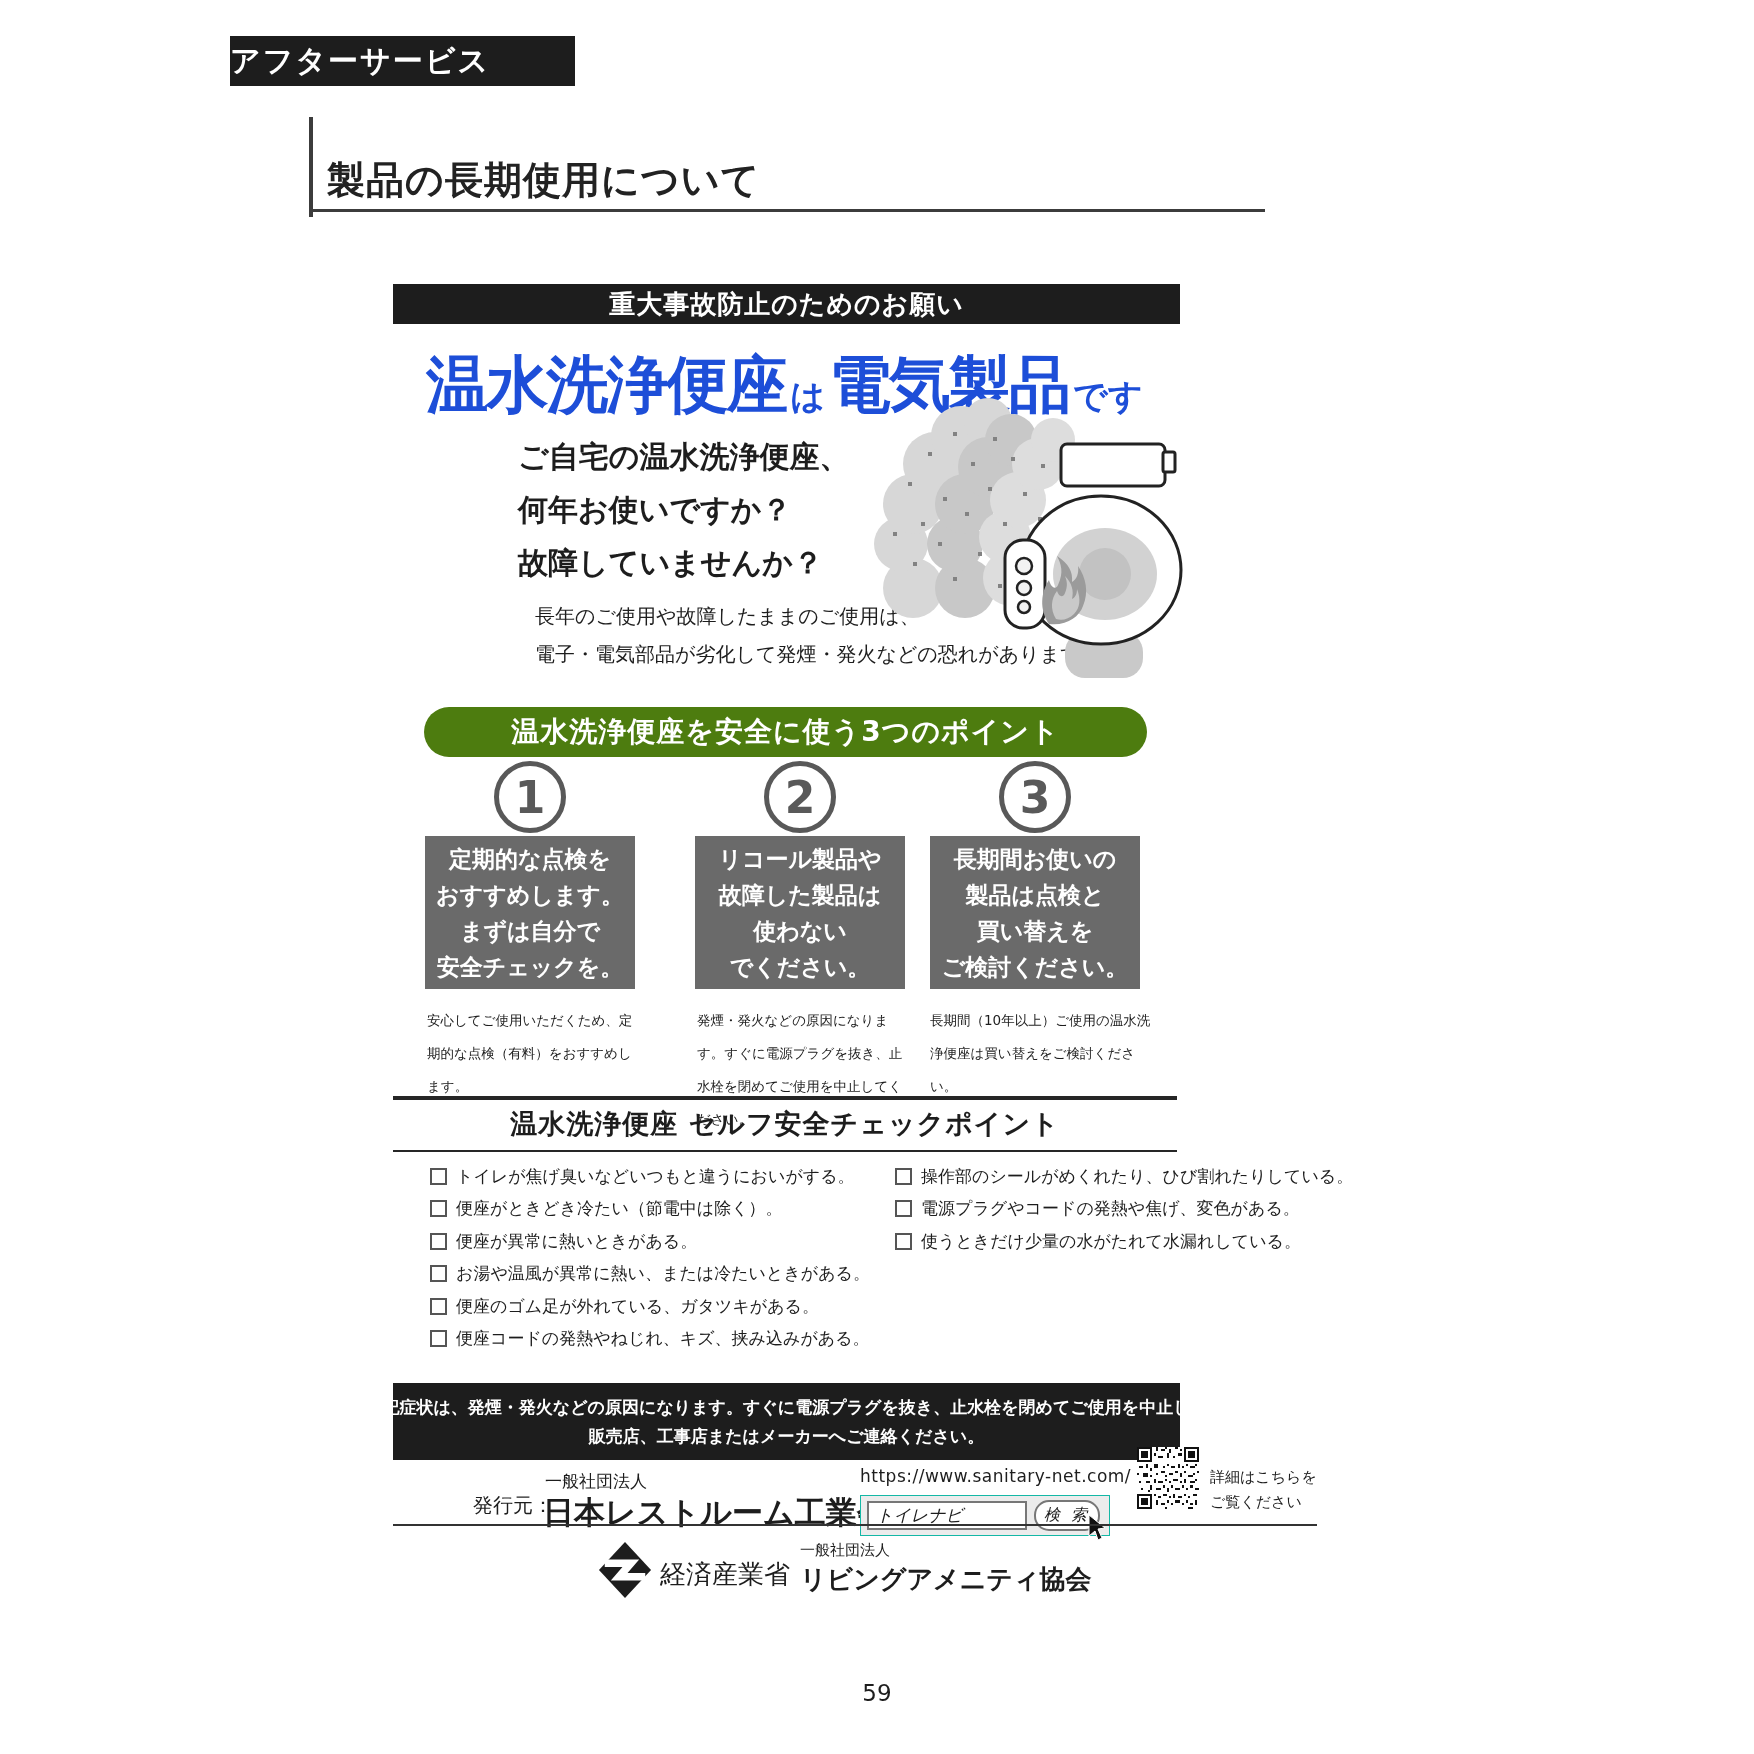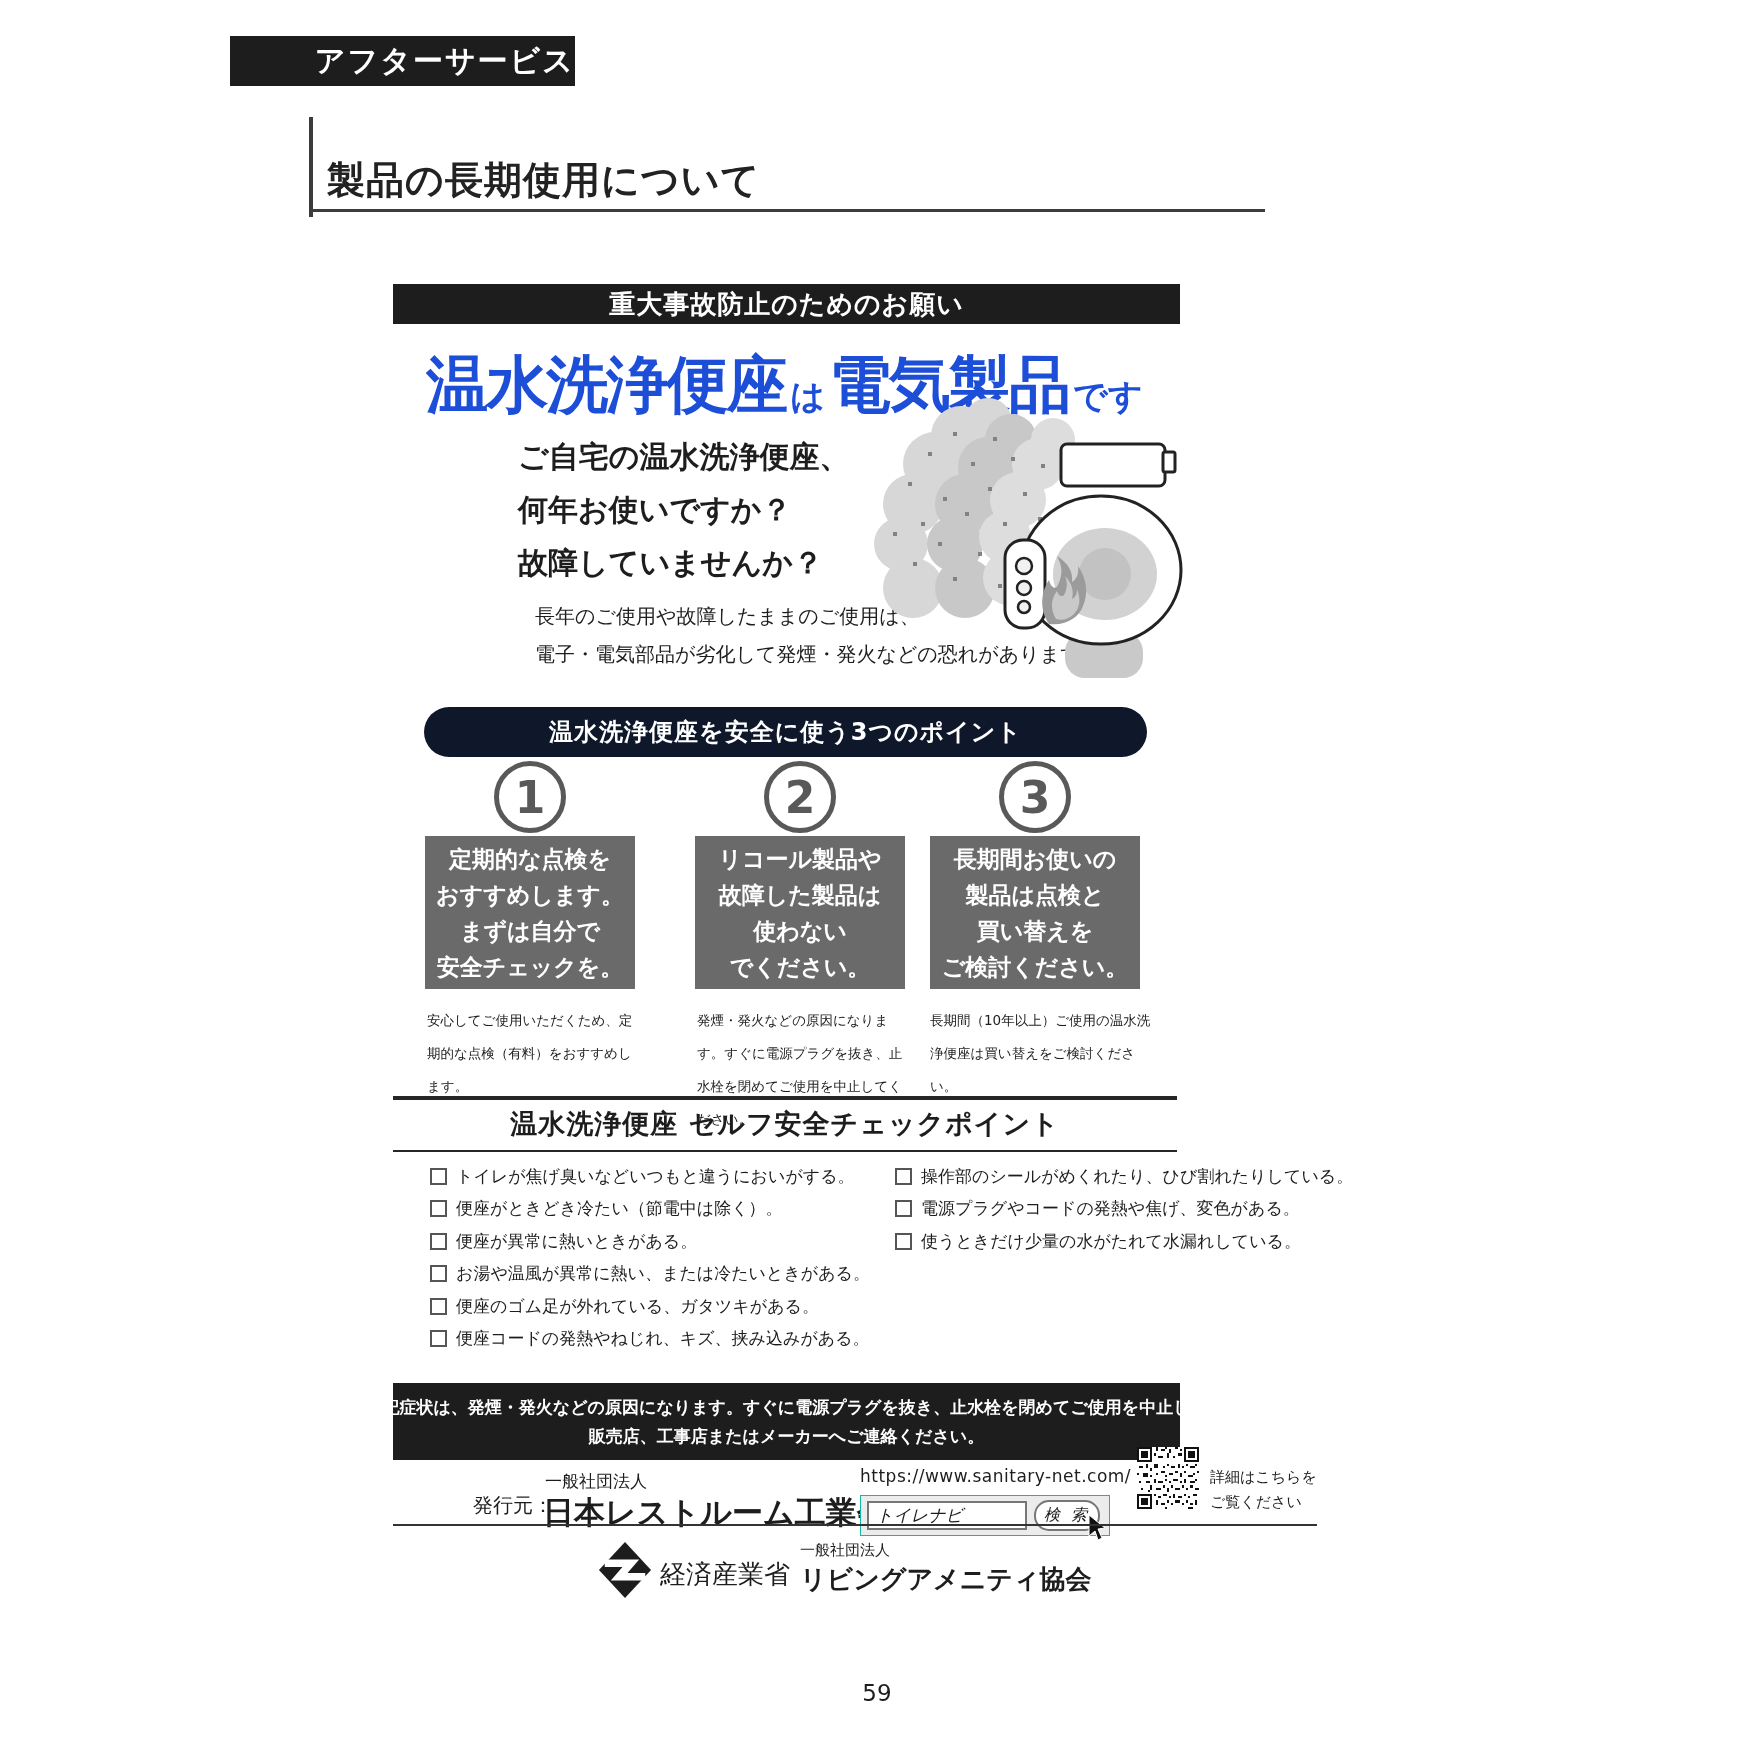--- a/index.html
+++ b/index.html
@@ -11,21 +11,21 @@
     position:relative;
     overflow:hidden;
   }
   .abs { position:absolute; }
 
   
   .tag {
     left:230px; top:36px; width:345px; height:50px;
     background:#1d1d1d; color:#fff;
     font-size:30px; font-weight:bold; letter-spacing:2px;
-    display:flex; align-items:center; justify-content:flex-end;
+    display:flex; align-items:center; justify-content:flex-start;
   }
   .head-vline { left:309px; top:117px; width:4px; height:100px; background:#3c3c3c; }
   .head-title { left:327px; top:155px; font-size:38px; font-weight:700; color:#222; letter-spacing:1px; }
   .head-rule { left:309px; top:209px; width:956px; height:3px; background:#3c3c3c; }
 
   
   .poster-header {
     left:393px; top:284px; width:787px; height:40px;
     background:#1d1d1d; color:#fff; font-size:26px; font-weight:600;
     display:flex; align-items:center; justify-content:center; letter-spacing:1px;
@@ -38,22 +38,22 @@
   .main-title .big { font-size:62px; line-height:1; letter-spacing:-2px; }
   .main-title .small { font-size:34px; line-height:1; margin:0 4px 3px 4px; }
 
   .intro-q { left:518px; top:430px; font-size:30px; font-weight:600; line-height:53px; }
   .intro-note { left:535px; top:597px; font-size:20px; font-weight:500; line-height:38px; }
 
   .toilet { left:853px; top:392px; width:337px; height:296px; }
 
   .pill {
     left:424px; top:707px; width:723px; height:50px;
-    background:#0f172a; color:#fff; border-radius:26px;
-    font-size:24px; font-weight:600; letter-spacing:1px;
+    background:#4d7c0f; color:#fff; border-radius:26px;
+    font-size:28px; font-weight:600; letter-spacing:1px;
     display:flex; align-items:center; justify-content:center;
   }
   .pt-circle {
     top:761px; width:72px; height:72px; background:#fff;
     border:5px solid #595959; border-radius:50%;
     color:#595959; font-size:44px; font-weight:bold;
     display:flex; align-items:center; justify-content:center;
   }
   .pt-box {
     top:836px; width:210px; height:153px;

